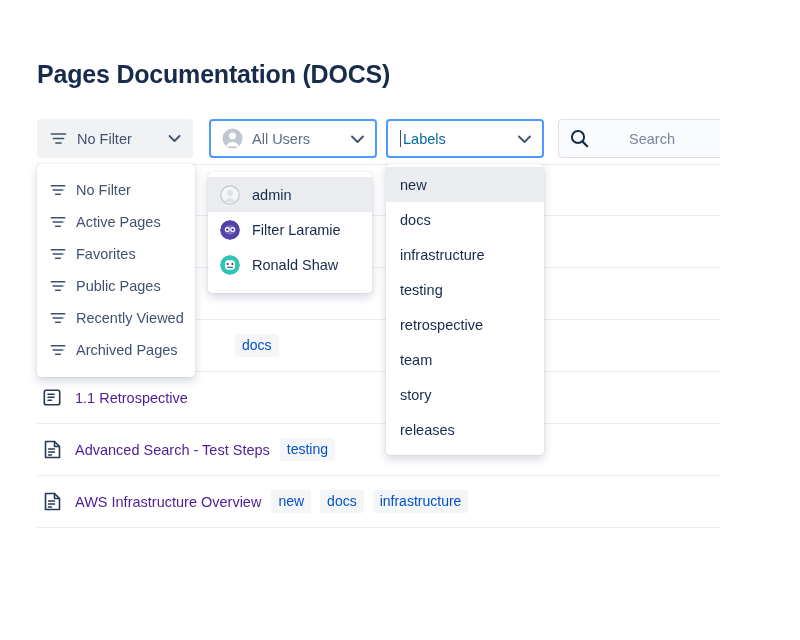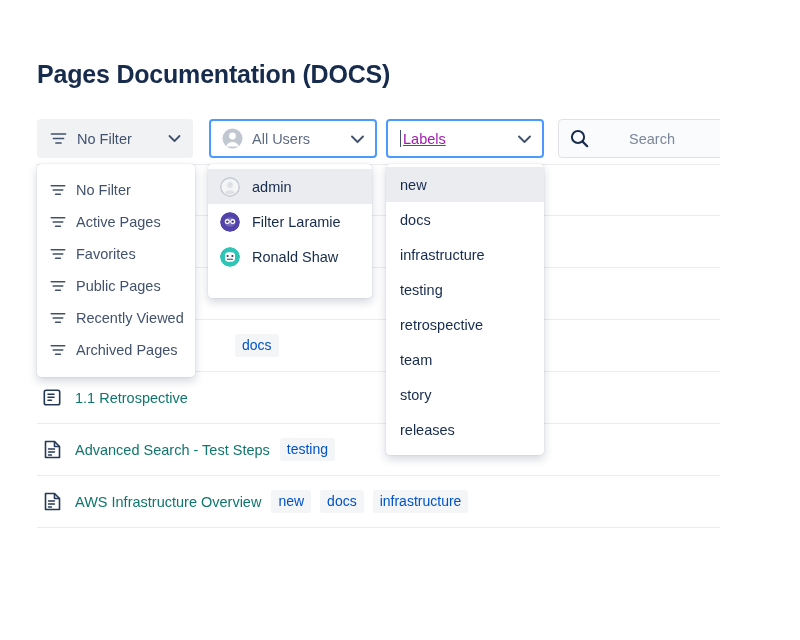--- a/index.html
+++ b/index.html
@@ -55,21 +55,21 @@
   .users-btn .label { flex: 1; margin-left: 9px; color:#5e6c84; }
 
   
   .labels-btn {
     left: 386px; width: 158px;
     background: #ffffff;
     border: 2px solid #4c9aff;
     padding: 0 10px 0 12px;
     color: #5e6c84;
   }
-  .labels-btn .label { flex: 1; color:#a21caf;text-decoration:underline; }
+  .labels-btn .label { flex: 1; color:#0369a1; }
   .caret-bar {
     display:inline-block; width:1px; height:17px;
     background:#42526e; margin-right:2px;
   }
 
   
   .search-box {
     left: 521px; width: 207px;
     background: #fafbfc;
     border: 1px solid #dfe1e6;
@@ -94,21 +94,21 @@
     border-bottom: 1px solid #ebecf0;
     display: flex;
     align-items: center;
     padding-left: 4px;
   }
   .row:first-child { border-top: 1px solid #ebecf0; }
   .row .doc-icon { flex: 0 0 auto; width: 22px; display:flex; align-items:center; justify-content:center; }
   .row .title {
     margin-left: 12px;
     font-size: 14.5px;
-    color: #0f766e;
+    color: #4c1d95;
     white-space: nowrap;
     cursor: pointer;
   }
   .chips { display: flex; align-items: center; margin-left: 10px; gap: 9px; }
   .chip {
     background: #f4f5f7;
     color: #0052cc;
     font-size: 14px;
     padding: 3px 7px 4px;
     border-radius: 3px;
@@ -134,21 +134,21 @@
     height: 29px;
     padding: 0 14px 0 13px;
     font-size: 14.5px;
     color: #42526e;
     cursor: pointer;
     margin: 3px 0;
   }
   .menu-filter .mi .mtxt { margin-left: 10px; white-space: nowrap; }
 
   
-  .menu-users { left: 208px; top: 164px; width: 164px; padding: 5px 0 24px; }
+  .menu-users { left: 208px; top: 172px; width: 164px; padding: 5px 0 11px; }
   .menu-users .ui {
     display: flex; align-items: center;
     height: 35px;
     padding: 0 12px;
     font-size: 14.5px;
     color: #172b4d;
     cursor: pointer;
   }
   .menu-users .ui.sel { background: #ebecf0; }
   .menu-users .ui .utxt { margin-left: 12px; white-space: nowrap; }

